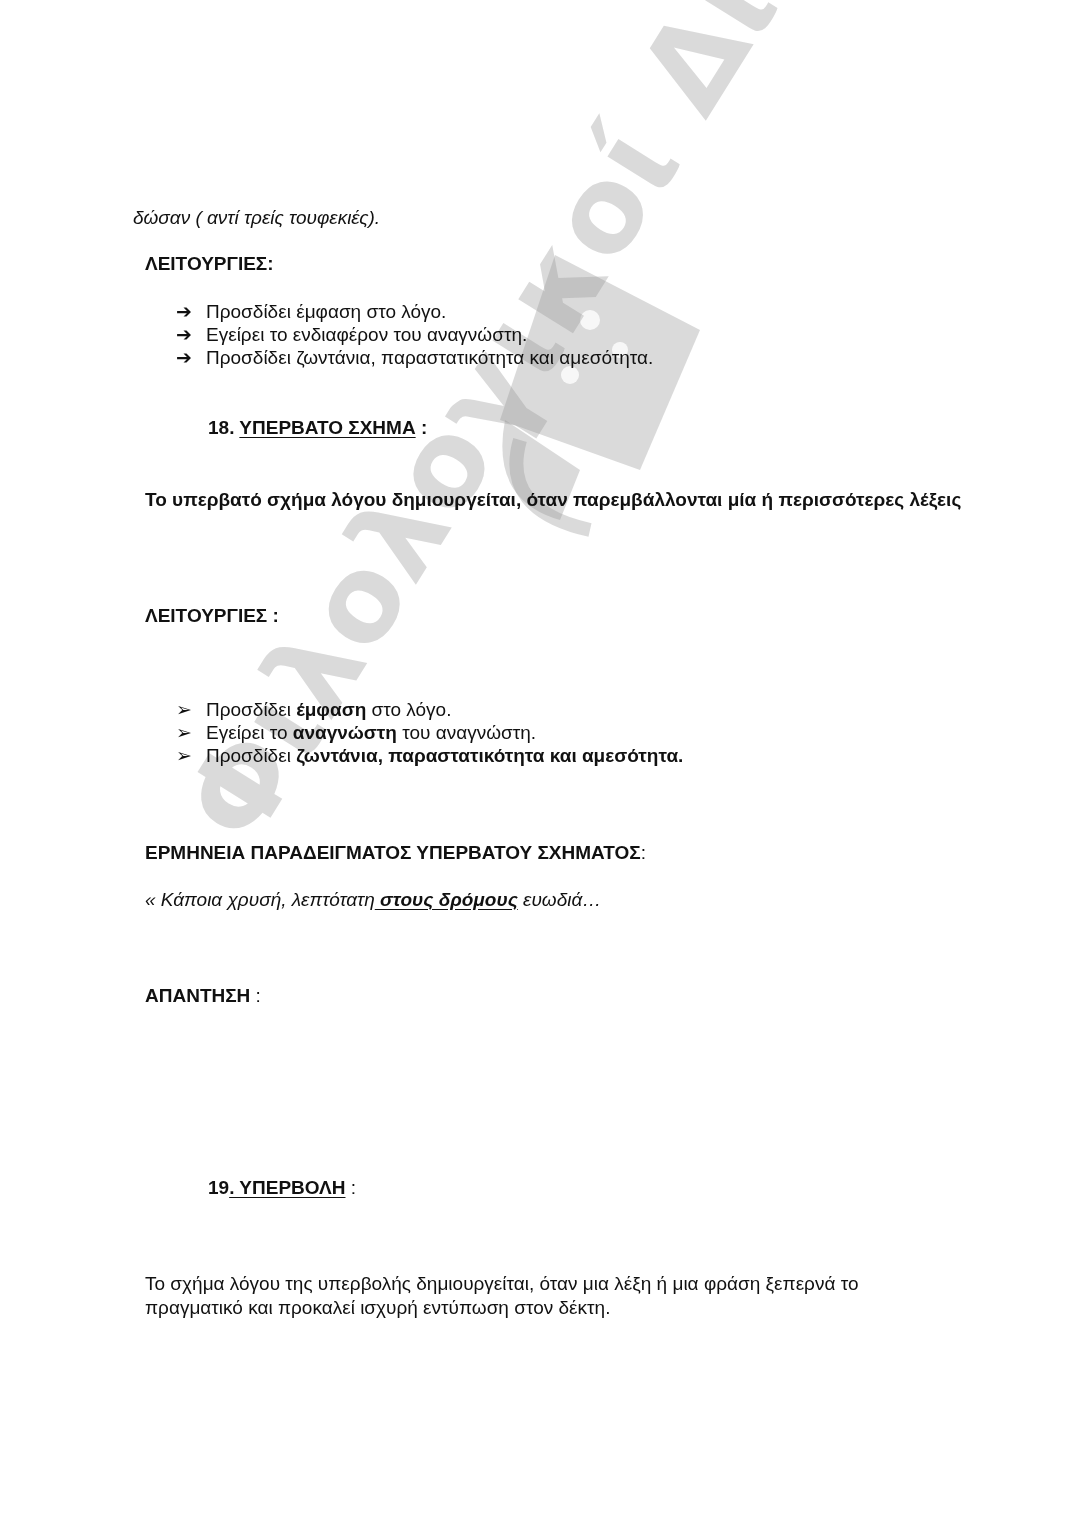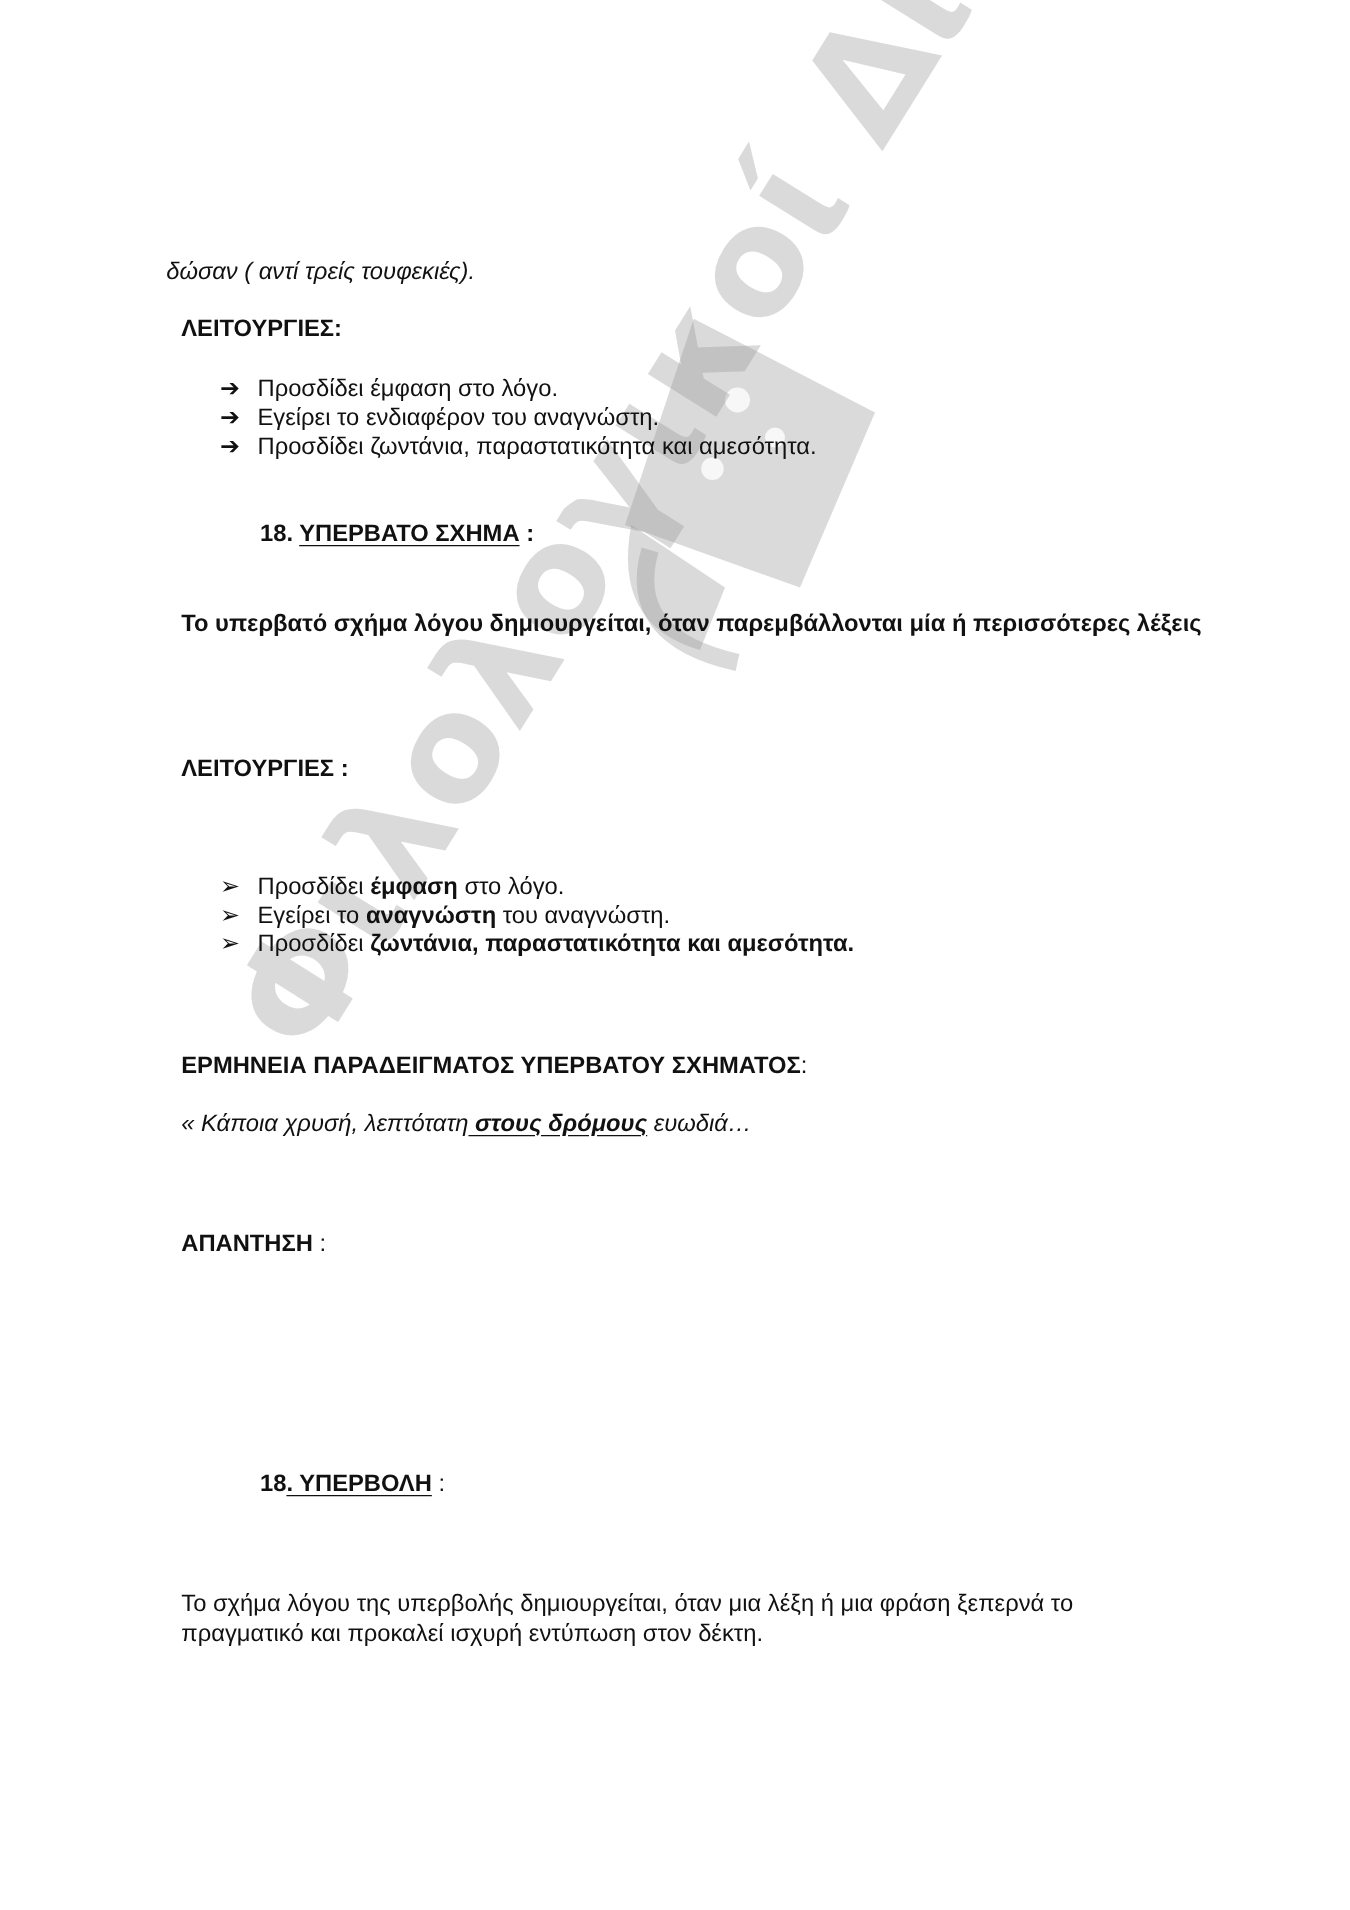--- a/index.html
+++ b/index.html
@@ -77,19 +77,19 @@
   <div class="t it" style="left:145px; top:888px;">
     <span>« Κάποια χρυσή, λεπτότατη</span><span class="b u"> στους δρόμους</span><span> ευωδιά…</span>
   </div>
 
   <div class="t" style="left:145px; top:984px;">
     <span class="b">ΑΠΑΝΤΗΣΗ</span><span> :</span>
   </div>
 
 
   <div class="t b" style="left:208px; top:1176px;">
-    <span>18</span><span class="u">. ΥΠΕΡΒΟΛΗ</span><span style="font-weight:normal"> :</span>
+    <span>19</span><span class="u">. ΥΠΕΡΒΟΛΗ</span><span style="font-weight:normal"> :</span>
   </div>
 
   <div class="t" style="left:145px; top:1272px;">Το σχήμα λόγου της υπερβολής δημιουργείται, όταν μια λέξη ή μια φράση ξεπερνά το</div>
   <div class="t" style="left:145px; top:1296px;">πραγματικό και προκαλεί ισχυρή εντύπωση στον δέκτη.</div>
 
 </div>
 
 </body></html>

